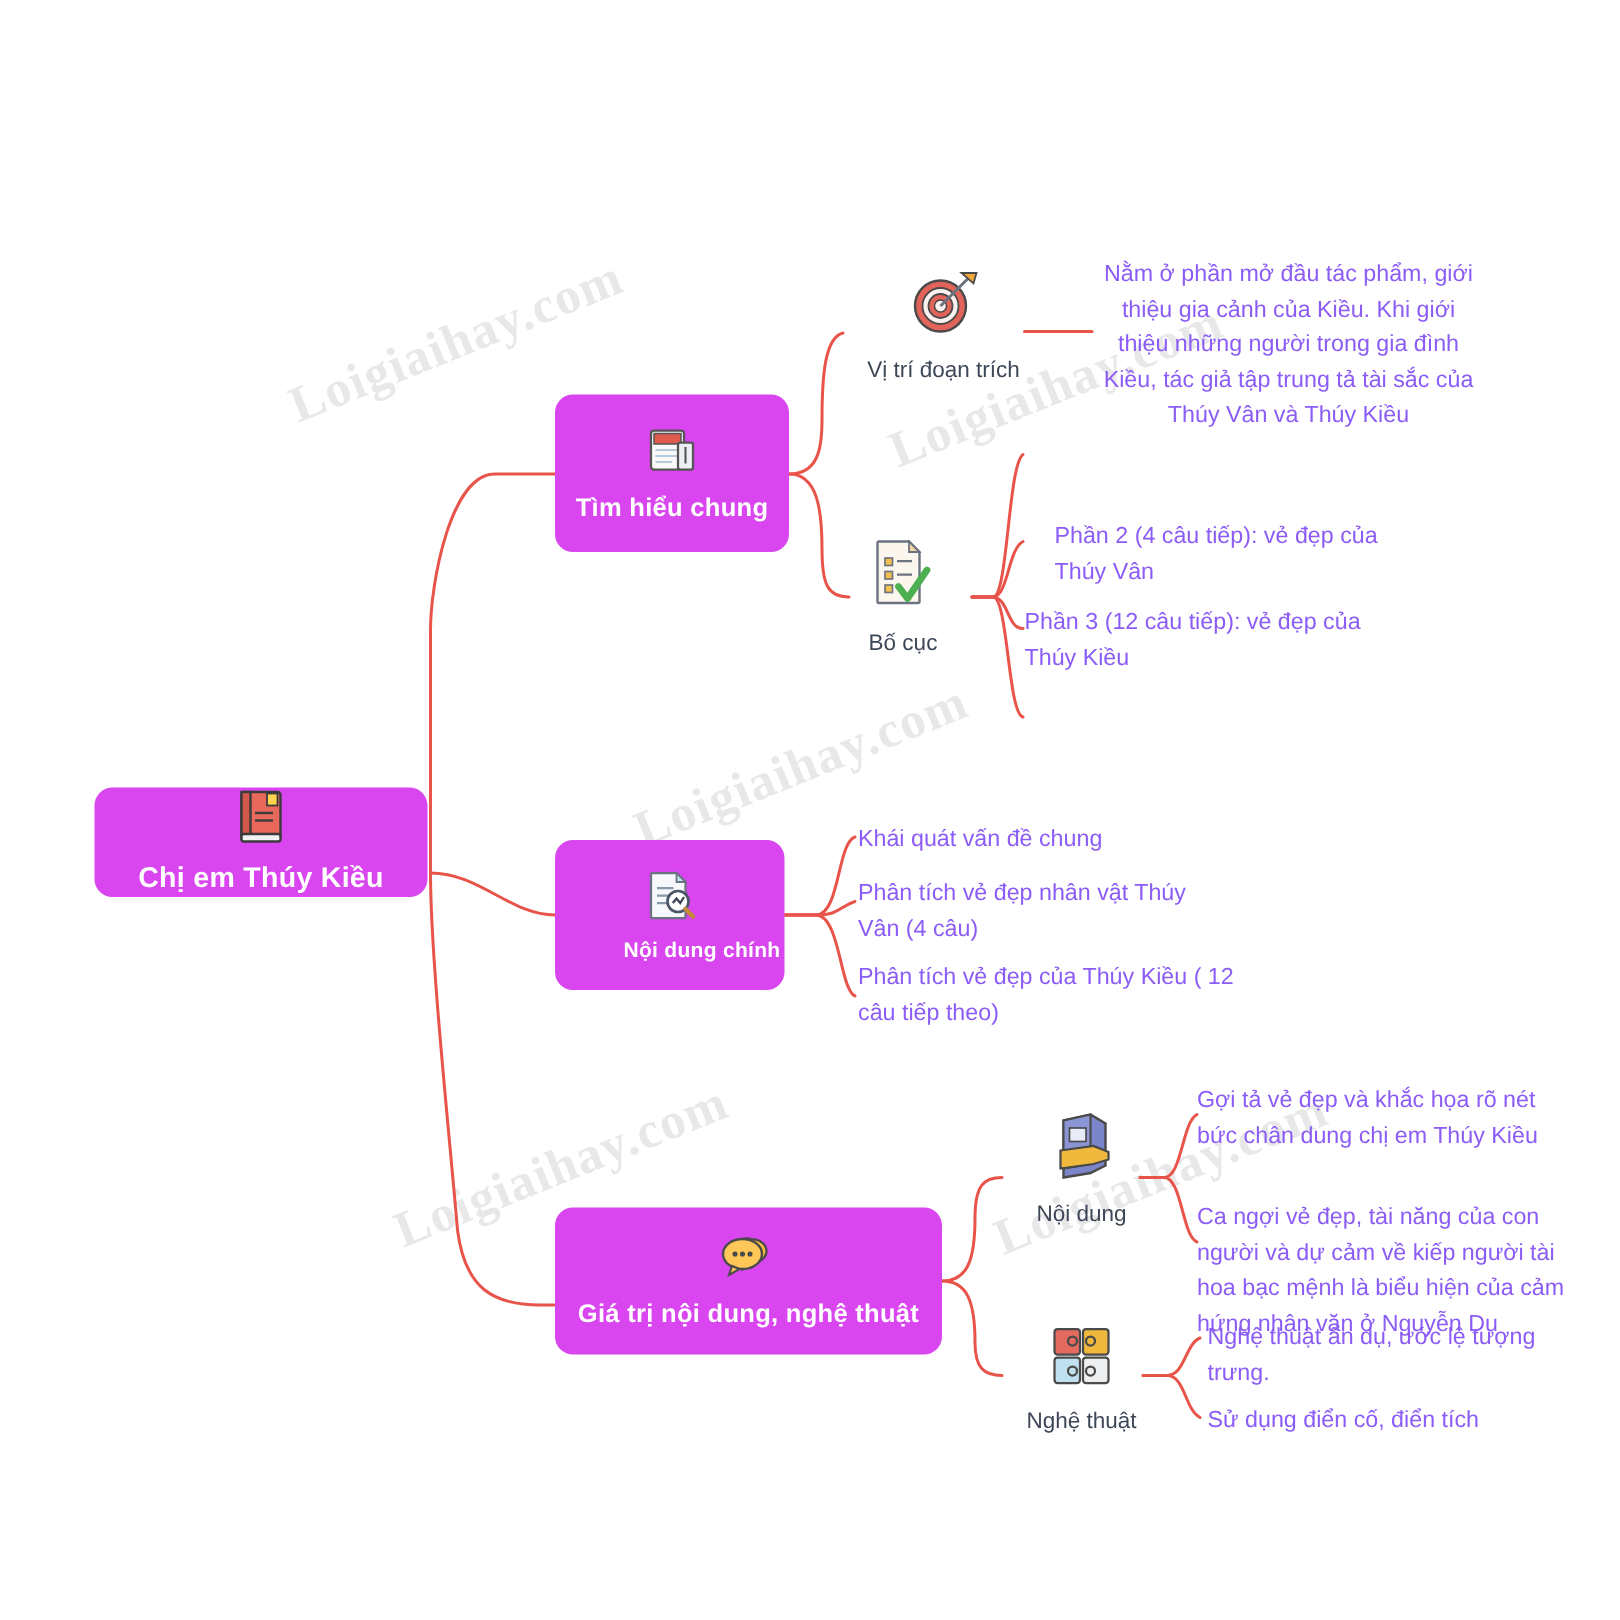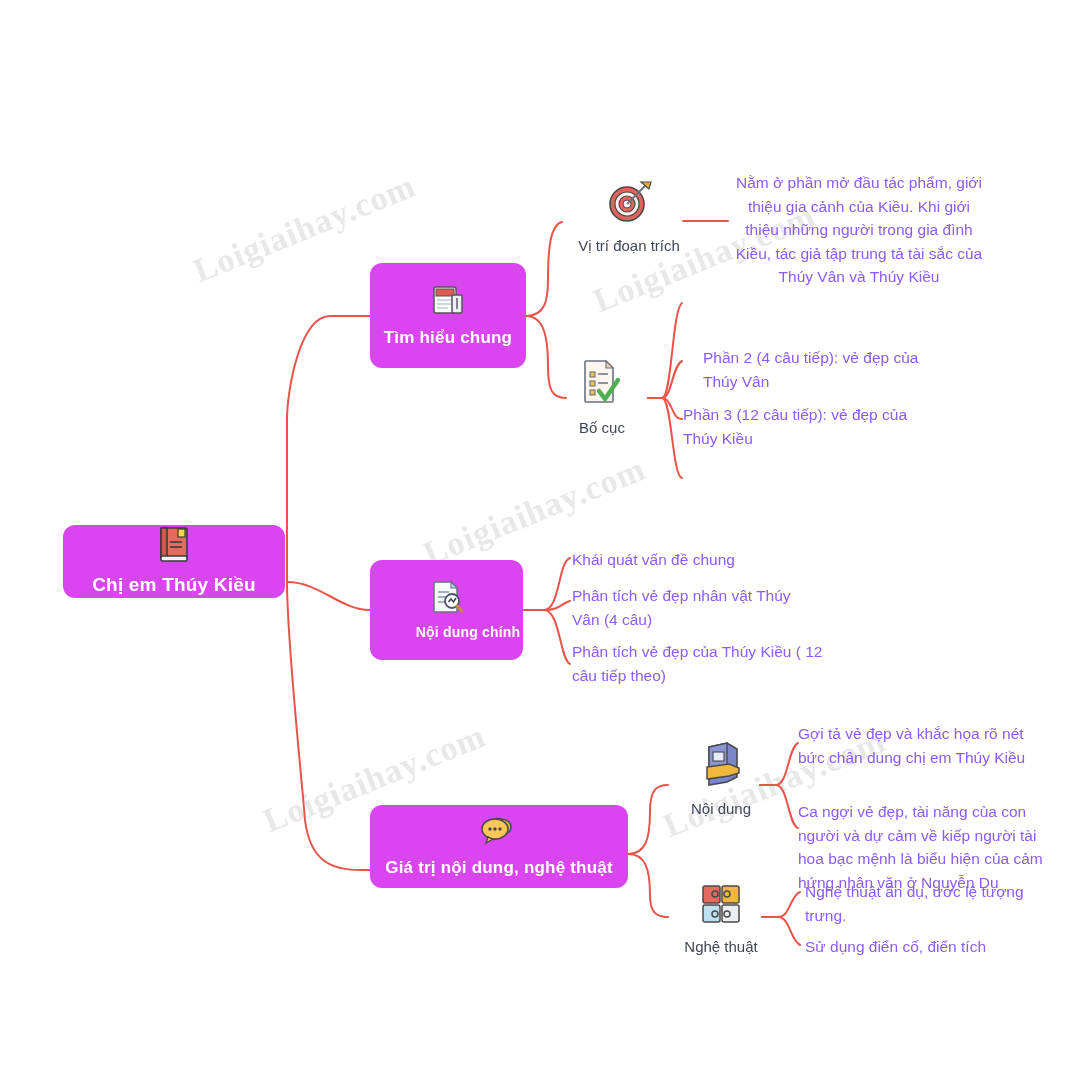--- a/index.html
+++ b/index.html
@@ -66,21 +66,21 @@
     text-align: center;
     line-height: 1.2;
     letter-spacing: .2px;
   }
   #node-root   { left: 63px;  top: 525px; width: 222px; height: 73px; }
   #node-root .node-label   { font-size: 19px; margin-top: 6px; }
   #node-b1     { left: 370px; top: 263px; width: 156px; height: 105px; }
   #node-b1 .node-label     { font-size: 17px; margin-top: 6px; }
   #node-b2     { left: 370px; top: 560px; width: 153px; height: 100px; }
   #node-b2 .node-label     { font-size: 14px; margin-top: 5px; margin-left: 43px; }
-  #node-b3     { left: 370px; top: 805px; width: 258px; height: 83px; }
+  #node-b3     { left: 370px; top: 805px; width: 258px; height: 98px; }
   #node-b3 .node-label     { font-size: 17px; margin-top: 5px; }
 
   .node .icon { display: block; }
 
   
   .subtopic {
     position: absolute;
     z-index: 3;
     display: flex;
     flex-direction: column;

